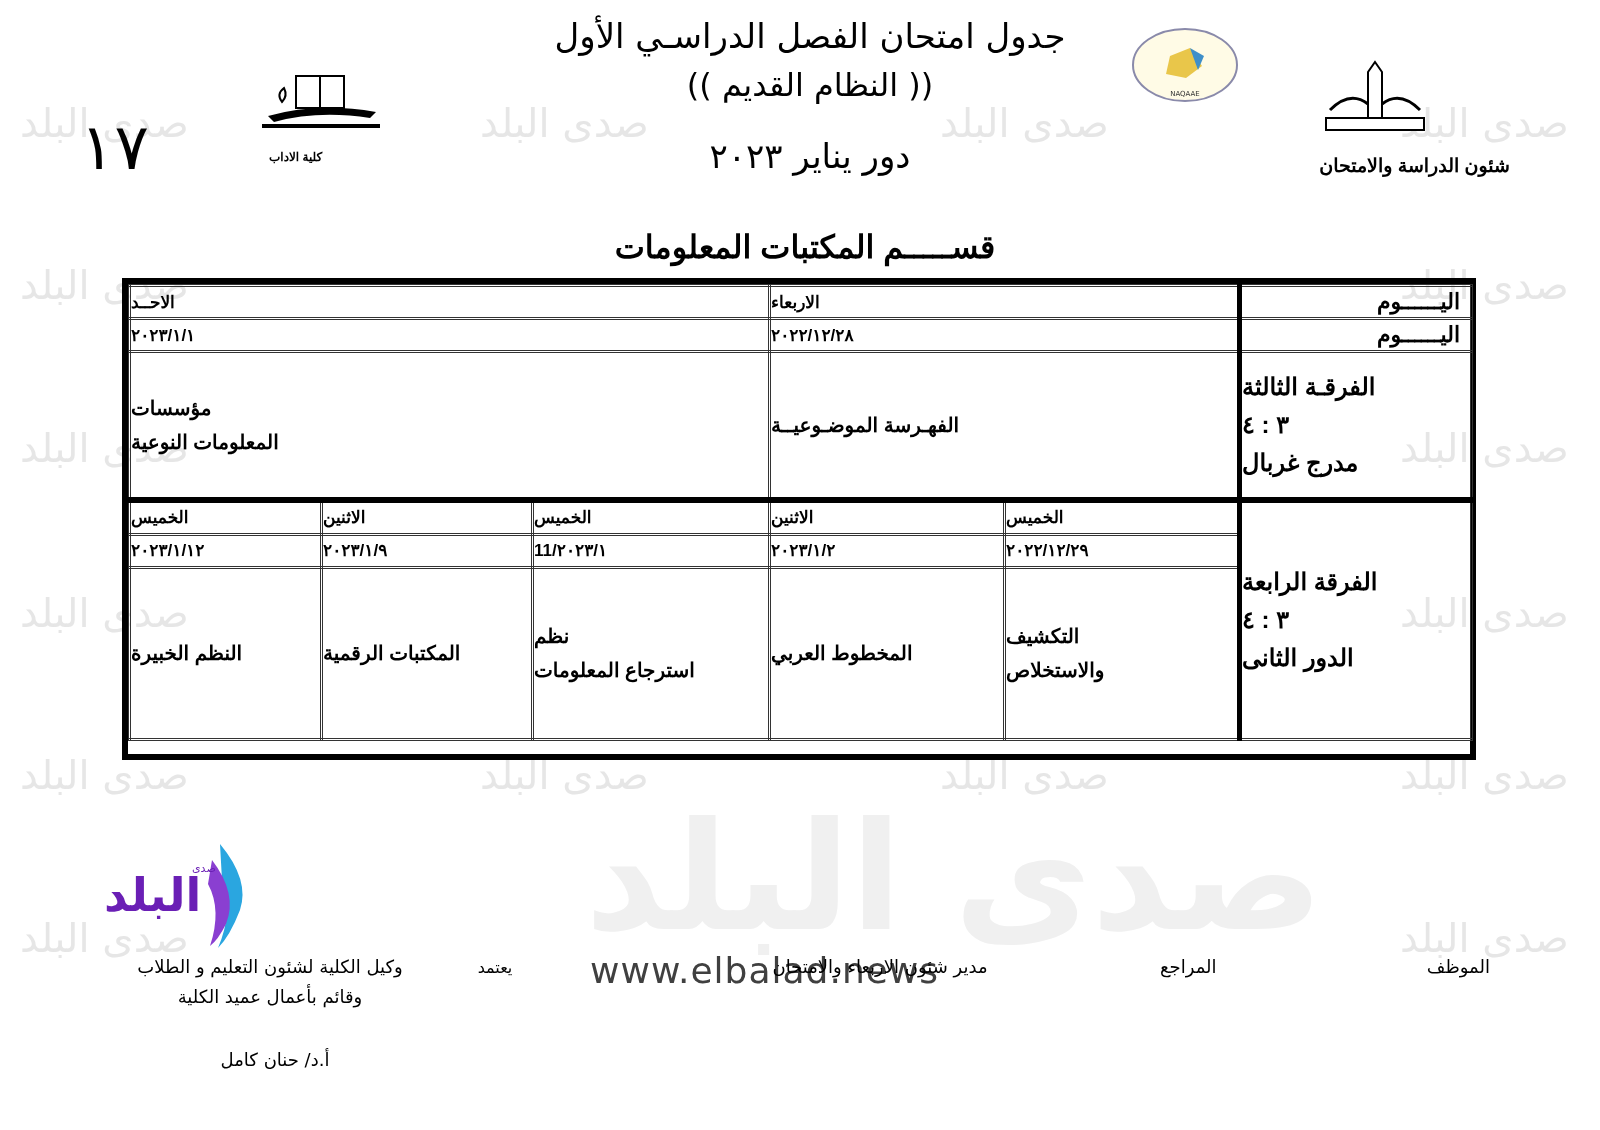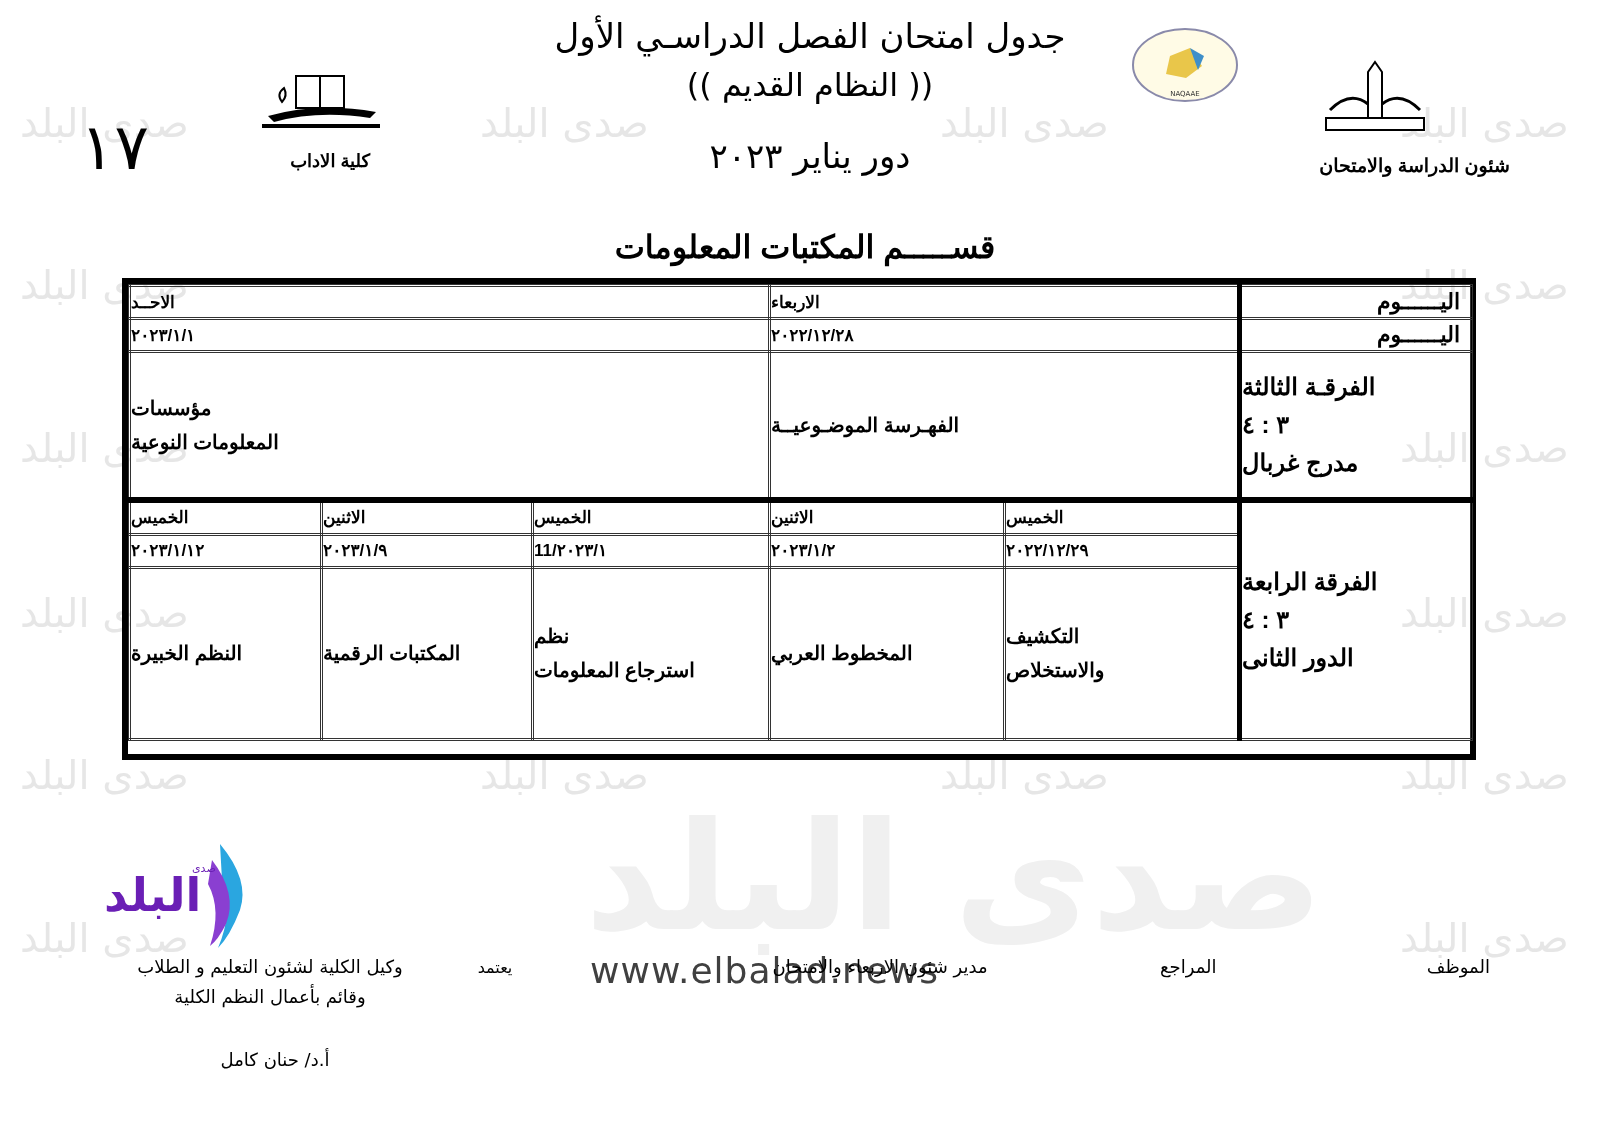--- a/index.html
+++ b/index.html
@@ -12,21 +12,21 @@
   .wm-big { position: absolute; color: #f0f0f0; font-size: 150px; font-weight: bold; left: 585px; top: 790px; direction: rtl; z-index: 0; }
   .wm-url { position: absolute; color: #404040; font-size: 36px; left: 590px; top: 950px; z-index: 0; letter-spacing: 1px; }
   .rtl { direction: rtl; }
 
   .title { left: 540px; width: 540px; text-align: center; font-family: "DejaVu Sans", sans-serif; z-index: 2; }
   .t1 { top: 16px; font-size: 34px; }
   .t2 { top: 66px; font-size: 32px; }
   .t3 { top: 136px; font-size: 34px; }
 
   .page-num { left: 80px; top: 110px; font-size: 64px; font-family: "DejaVu Serif", serif; z-index: 2; }
-  .faculty-label { left: 260px; top: 150px; width: 110px; text-align: right; font-size: 18px; font-weight: bold; font-family: "Liberation Sans", sans-serif; z-index: 2; }
+  .faculty-label { left: 269px; top: 150px; width: 110px; text-align: left; font-size: 12px; font-weight: bold; font-family: "Liberation Sans", sans-serif; z-index: 2; }
   .affairs-label { left: 1280px; top: 154px; width: 230px; text-align: right; font-size: 19px; font-weight: bold; font-family: "Liberation Sans", sans-serif; z-index: 2; }
 
   .dept-title { left: 390px; top: 228px; width: 830px; text-align: center; font-size: 32px; font-weight: bold; letter-spacing: 14px; font-family: "Liberation Sans", sans-serif; z-index: 2; }
 
   .sched { position: absolute; left: 122px; top: 278px; width: 1354px; height: 482px; border: 6px solid #000; box-sizing: border-box; z-index: 2; background: transparent; }
   table.grid { border-collapse: collapse; width: 100%; table-layout: fixed; font-family: "Liberation Sans", sans-serif; font-weight: bold; }
   table.grid td { border: 3px double #333; text-align: left; vertical-align: middle; padding: 0; }
   .hdr-label { text-align: right !important; padding-right: 10px !important; font-size: 22px; }
   .day { font-size: 17px; height: 30px; }
   .date { font-size: 17px; height: 30px; letter-spacing: 1px; }
@@ -173,14 +173,14 @@
   </svg>
   <div class="abs" style="left:4px;top:28px;font-size:46px;font-weight:bold;color:#6a1fb5;direction:rtl">البلد</div>
   <div class="abs" style="left:92px;top:22px;font-size:11px;color:#6a1fb5;direction:rtl">صدى</div>
 </div>
 
 <div class="abs footer rtl" style="left:1400px;top:956px;width:90px;text-align:right">الموظف</div>
 <div class="abs footer rtl" style="left:1160px;top:956px;width:100px;text-align:left">المراجع</div>
 <div class="abs footer rtl" style="left:745px;top:956px;width:270px;text-align:center">مدير شئون الاربعاء والامتحان</div>
 <div class="abs footer rtl" style="left:470px;top:958px;width:50px;text-align:center;font-size:16px">يعتمد</div>
 <div class="abs footer rtl" style="left:110px;top:956px;width:320px;text-align:center">وكيل الكلية لشئون التعليم و الطلاب</div>
-<div class="abs footer rtl" style="left:110px;top:986px;width:320px;text-align:center">وقائم بأعمال النظم الكلية</div>
+<div class="abs footer rtl" style="left:110px;top:986px;width:320px;text-align:center">وقائم بأعمال عميد الكلية</div>
 <div class="abs footer rtl" style="left:190px;top:1049px;width:170px;text-align:center">أ.د/ حنان كامل</div>
 
 </body></html>

